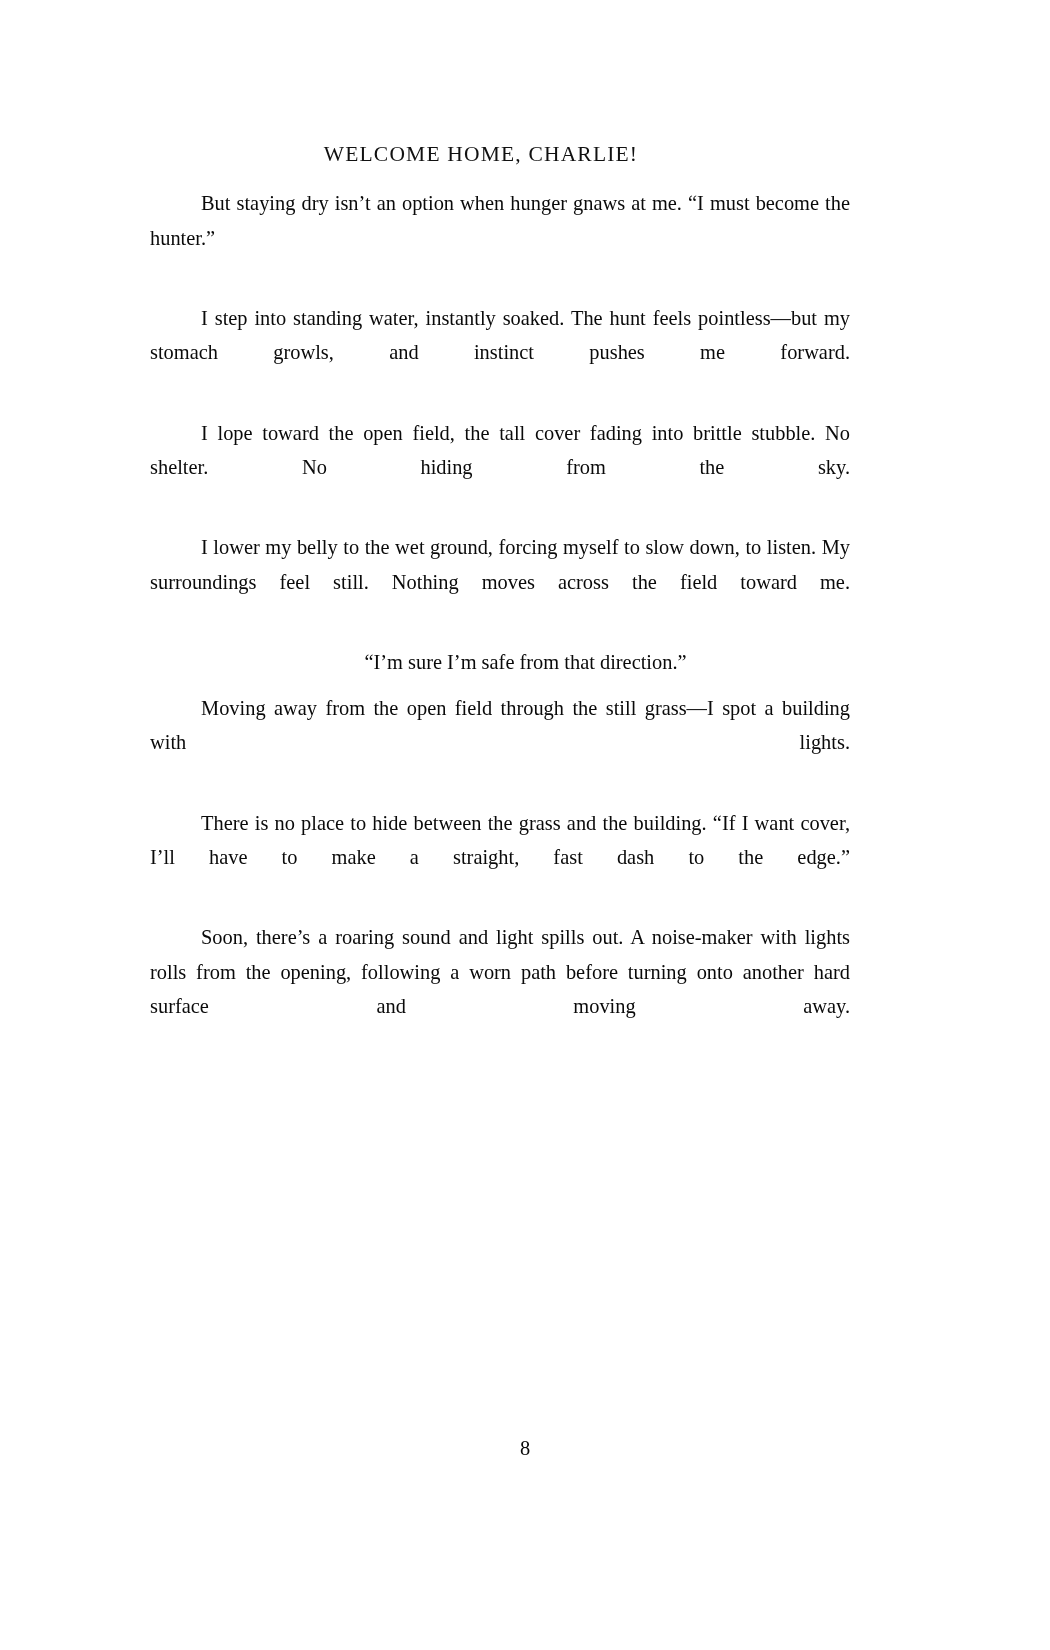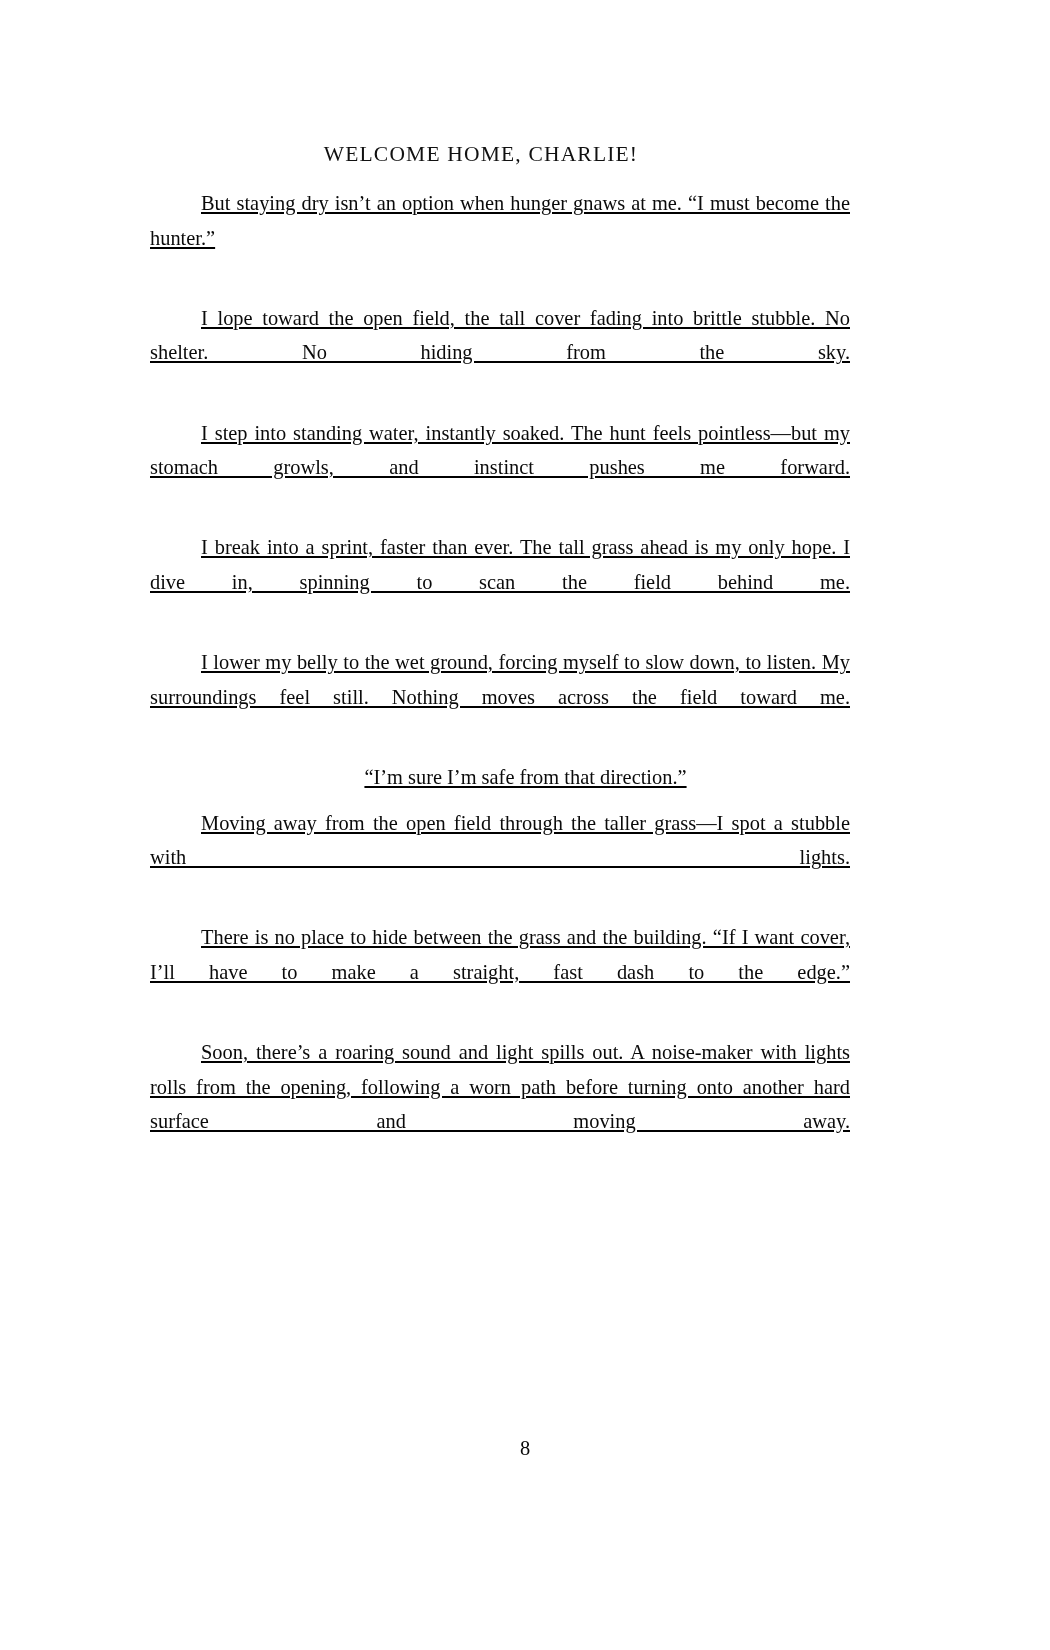--- a/index.html
+++ b/index.html
@@ -34,21 +34,20 @@
     white-space: nowrap;
     margin-top: 46px;
   }
 
   
   .text-block {
     position: absolute;
     top: 186px;
     left: 150px;
     width: 700px;
-    text-decoration: underline;
   }
 
   .para {
     margin: 0;
     padding: 0;
     font-size: 20.4px;
     line-height: 34.6px;
     text-align: justify;
     text-justify: inter-word;
     text-indent: 51px;
@@ -83,25 +82,24 @@
 </style>
 </head>
 <body>
 
 <div class="page">
 
   <div class="running-head">WELCOME HOME, CHARLIE!</div>
 
   <div class="text-block">
     <p class="para">But staying dry isn’t an option when hunger gnaws at me. “I must become the hunter.”</p>
+    <p class="para">I step into standing water, instantly soaked. The hunt feels pointless—but my stomach growls, and instinct pushes me forward.</p>
     <p class="para">I lope toward the open field, the tall cover fading into brittle stubble. No shelter. No hiding from the sky.</p>
-    <p class="para">I step into standing water, instantly soaked. The hunt feels pointless—but my stomach growls, and instinct pushes me forward.</p>
-    <p class="para">I break into a sprint, faster than ever. The tall grass ahead is my only hope. I dive in, spinning to scan the field behind me.</p>
     <p class="para">I lower my belly to the wet ground, forcing myself to slow down, to listen. My surroundings feel still. Nothing moves across the field toward me.</p>
     <p class="para short">“I’m sure I’m safe from that direction.”</p>
-    <p class="para">Moving away from the open field through the taller grass—I spot a stubble with lights.</p>
+    <p class="para">Moving away from the open field through the still grass—I spot a building with lights.</p>
     <p class="para">There is no place to hide between the grass and the building. “If I want cover, I’ll have to make a straight, fast dash to the edge.”</p>
     <p class="para">Soon, there’s a roaring sound and light spills out. A noise-maker with lights rolls from the opening, following a worn path before turning onto another hard surface and moving away.</p>
   </div>
 
   <div class="folio">8</div>
 
 </div>
 
 </body></html>

